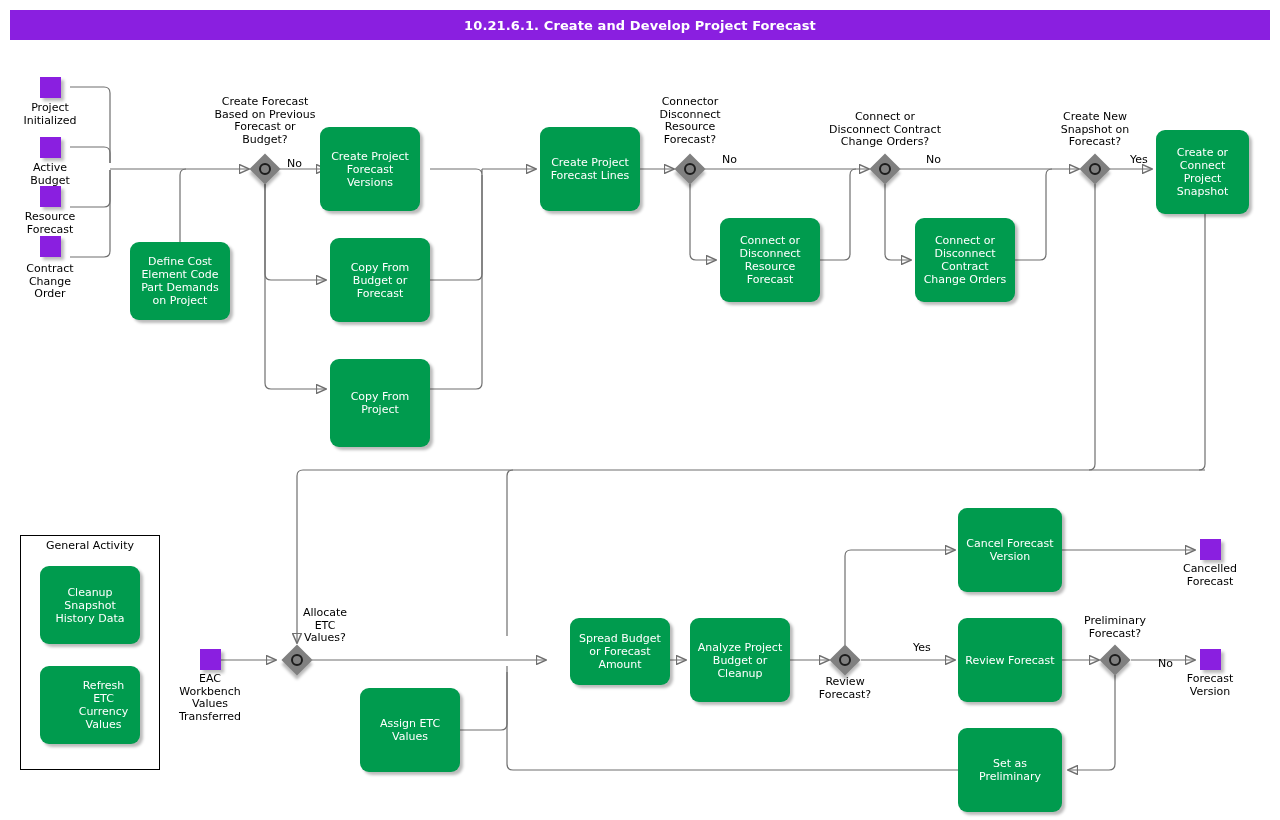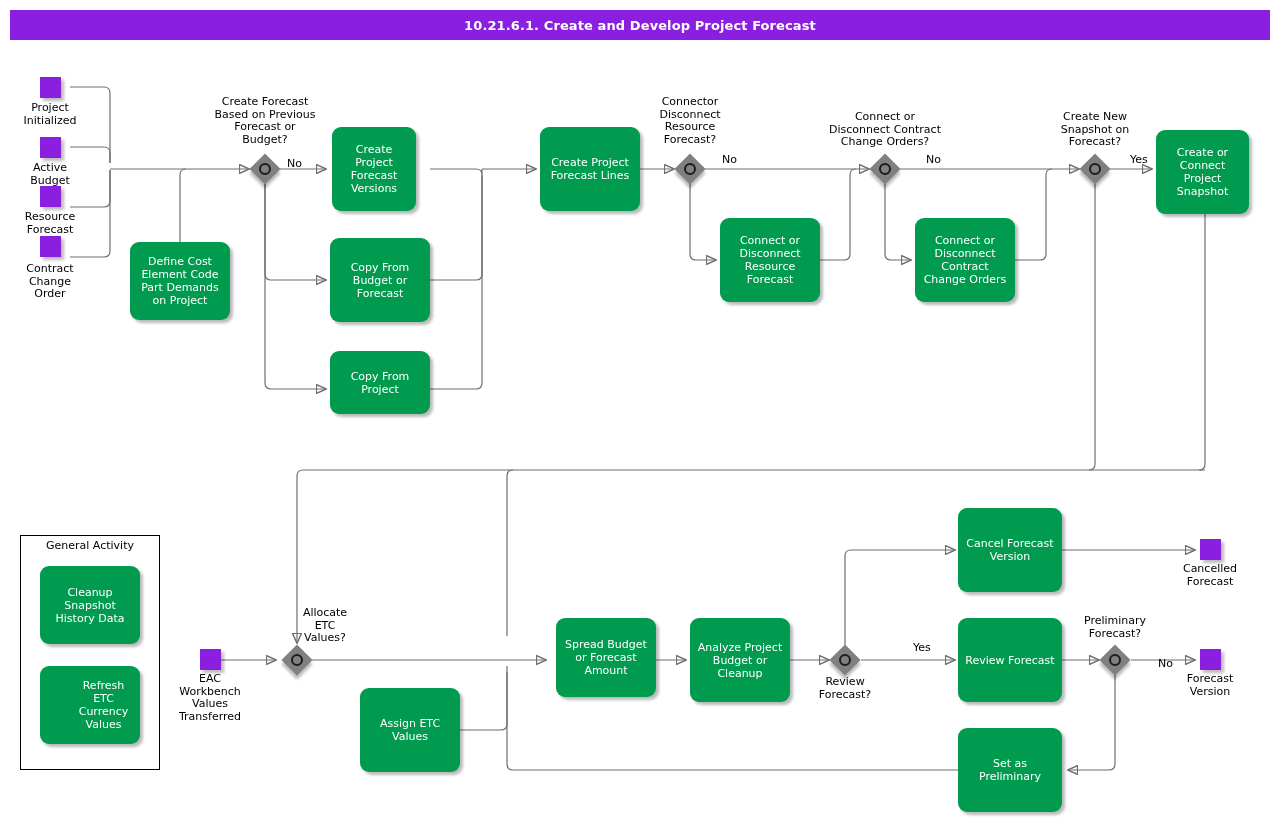--- a/index.html
+++ b/index.html
@@ -231,37 +231,37 @@
   <div class="evt" style="left:1200px; top:539px;"></div>
   <div class="evtlabel" style="left:1160px; top:563px; width:100px;">Cancelled
 Forecast</div>
 
   <div class="evt" style="left:1200px; top:649px;"></div>
   <div class="evtlabel" style="left:1160px; top:673px; width:100px;">Forecast
 Version</div>
 
   <div class="act" style="left:130px; top:242px; width:100px; height:78px;">Define Cost Element Code Part Demands on Project</div>
 
-  <div class="act" style="left:332px; top:127px; width:84px; height:84px;">Create Project Forecast Versions</div>
+  <div class="act" style="left:320px; top:127px; width:100px; height:84px;">Create Project Forecast Versions</div>
 
   <div class="act" style="left:330px; top:238px; width:100px; height:84px;">Copy From Budget or Forecast</div>
 
-  <div class="act" style="left:330px; top:351px; width:100px; height:63px;text-align:center;">Copy From Project</div>
+  <div class="act" style="left:330px; top:359px; width:100px; height:88px;text-align:center;">Copy From Project</div>
 
   <div class="act" style="left:540px; top:127px; width:100px; height:84px;">Create Project Forecast Lines</div>
 
   <div class="act" style="left:720px; top:218px; width:100px; height:84px;">Connect or Disconnect Resource Forecast</div>
 
   <div class="act" style="left:915px; top:218px; width:100px; height:84px;">Connect or Disconnect Contract Change Orders</div>
 
   <div class="act" style="left:1156px; top:130px; width:93px; height:84px;">Create or Connect Project Snapshot</div>
 
   <div class="act" style="left:360px; top:688px; width:100px; height:84px;">Assign ETC Values</div>
 
-  <div class="act" style="left:556px; top:618px; width:100px; height:79px;">Spread Budget or Forecast Amount</div>
+  <div class="act" style="left:570px; top:618px; width:100px; height:67px;">Spread Budget or Forecast Amount</div>
 
   <div class="act" style="left:690px; top:618px; width:100px; height:84px;">Analyze Project Budget or Cleanup</div>
 
   <div class="act" style="left:958px; top:508px; width:104px; height:84px;">Cancel Forecast Version</div>
 
   <div class="act" style="left:958px; top:618px; width:104px; height:84px;">Review Forecast</div>
 
   <div class="act" style="left:958px; top:728px; width:104px; height:84px;">Set as Preliminary</div>
 
   <div class="gw" style="left:250px; top:154px;">

